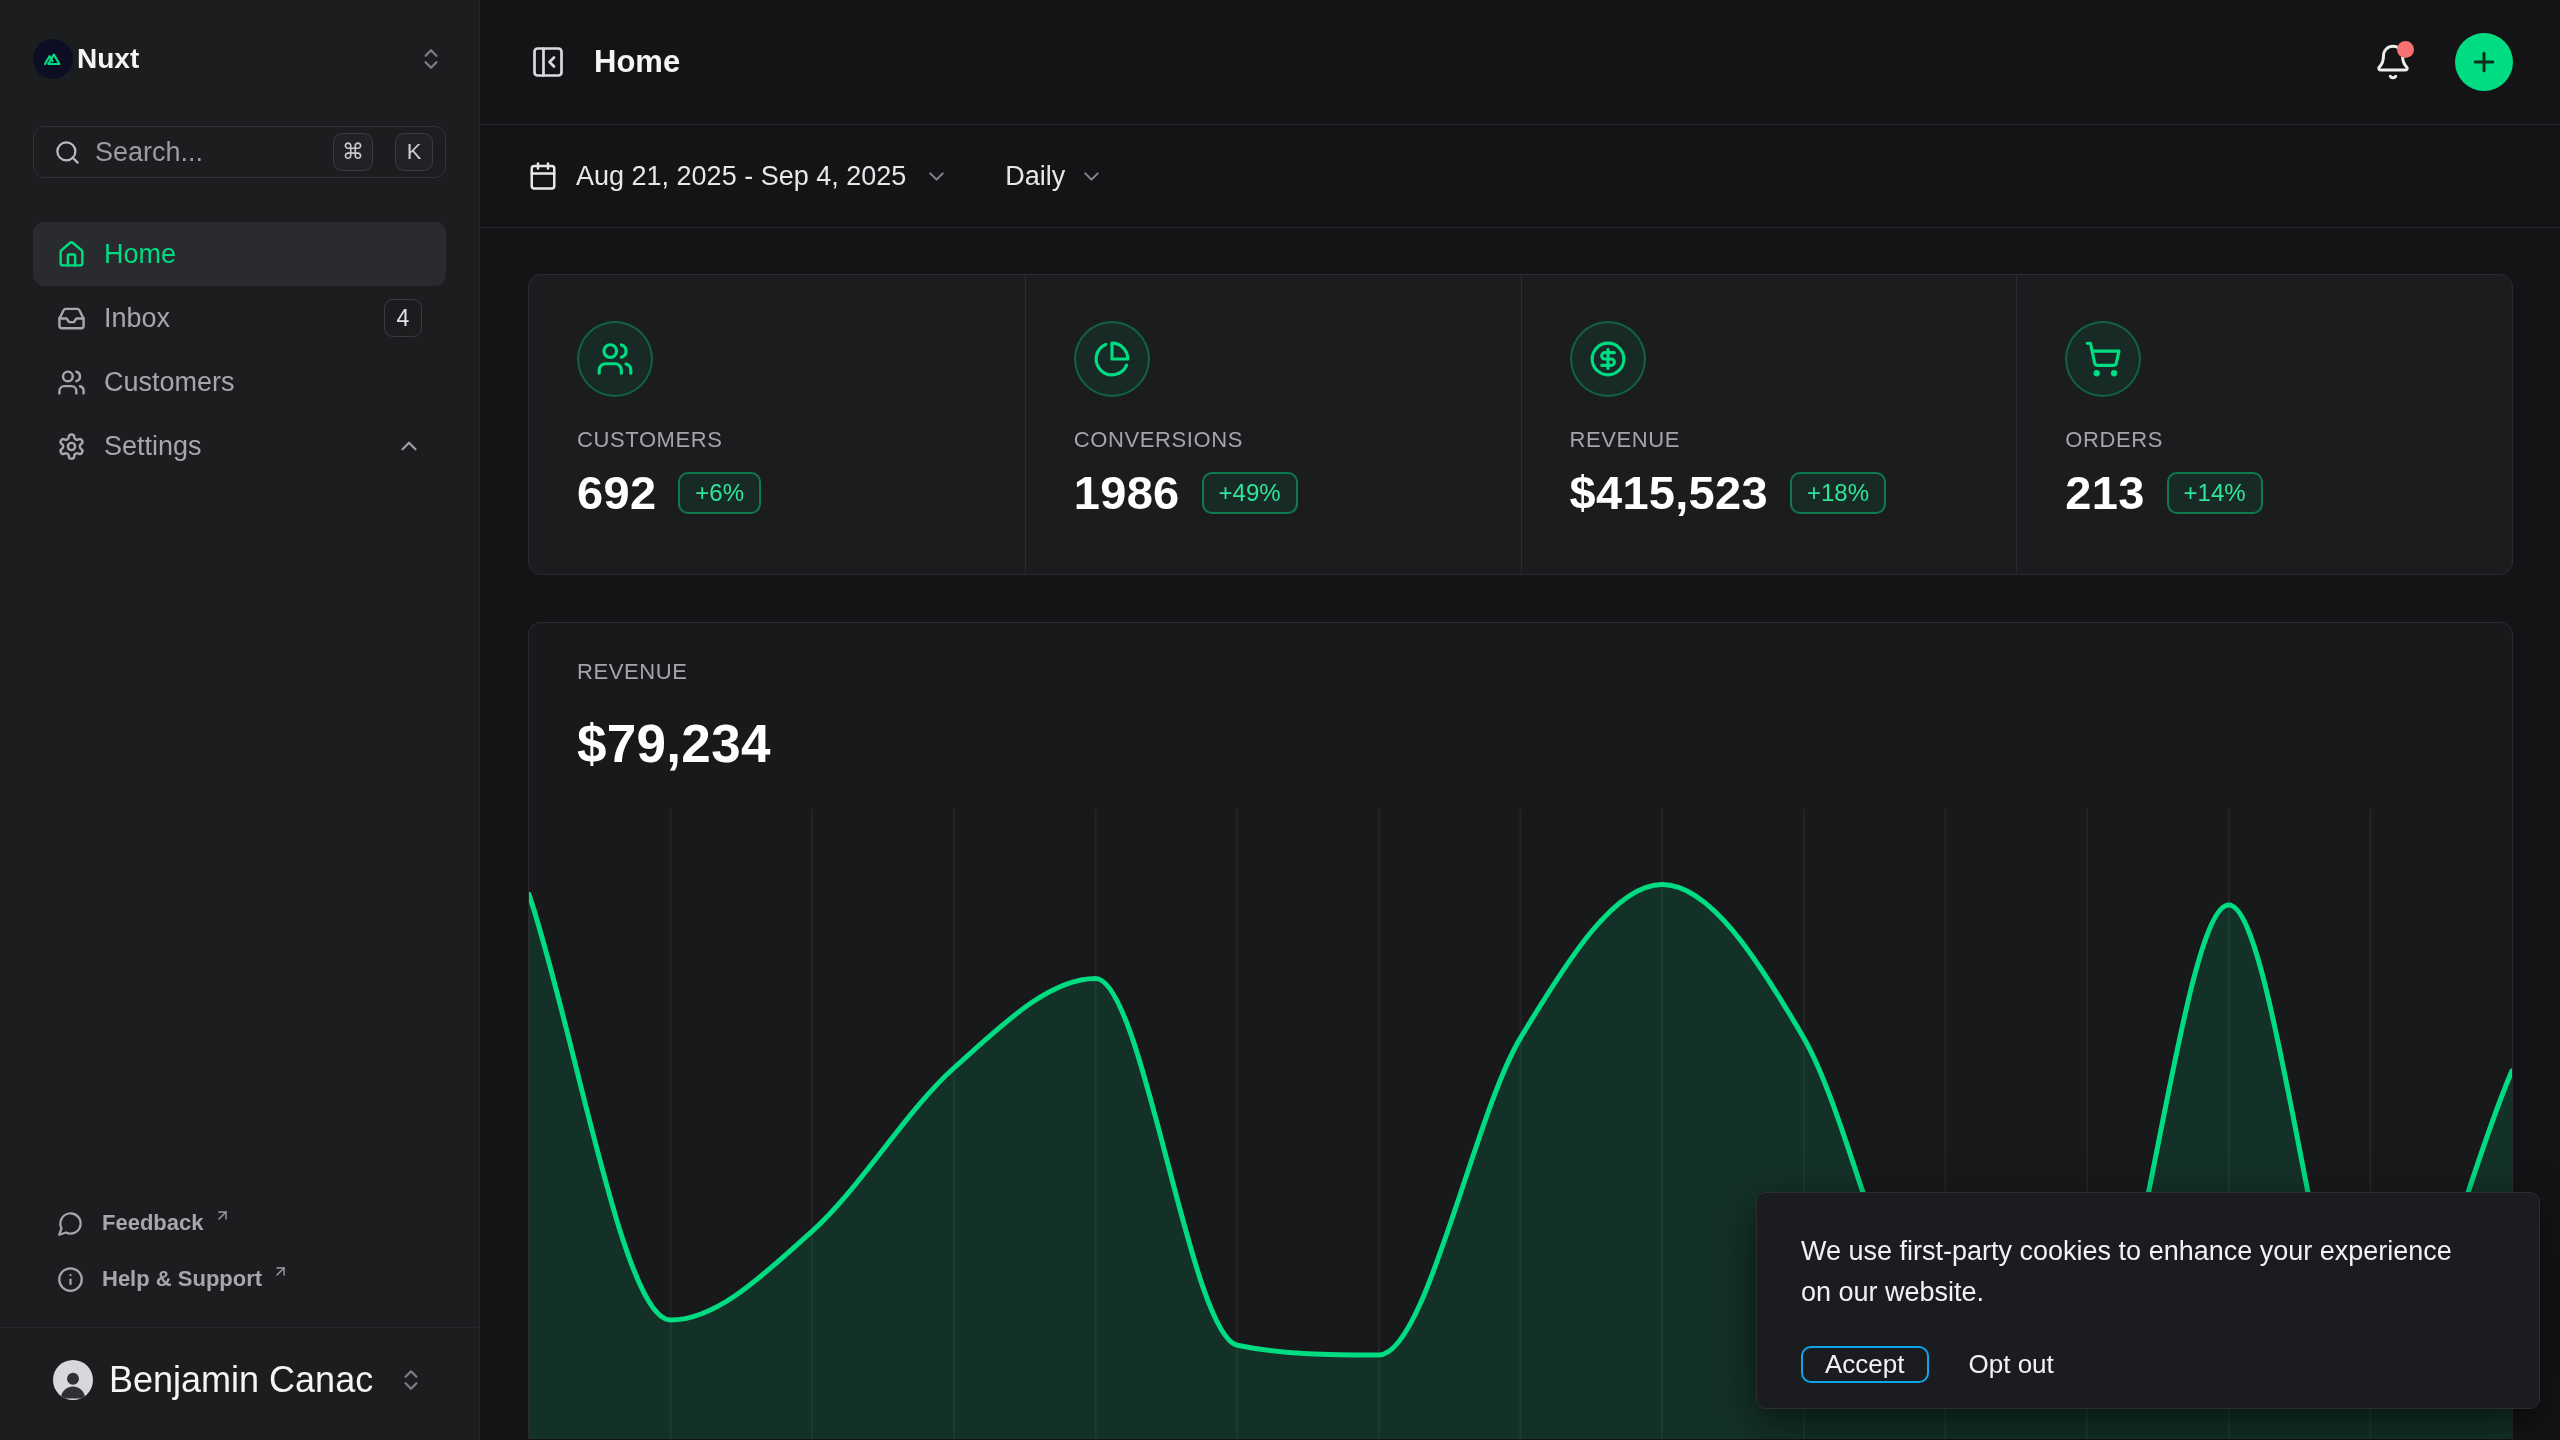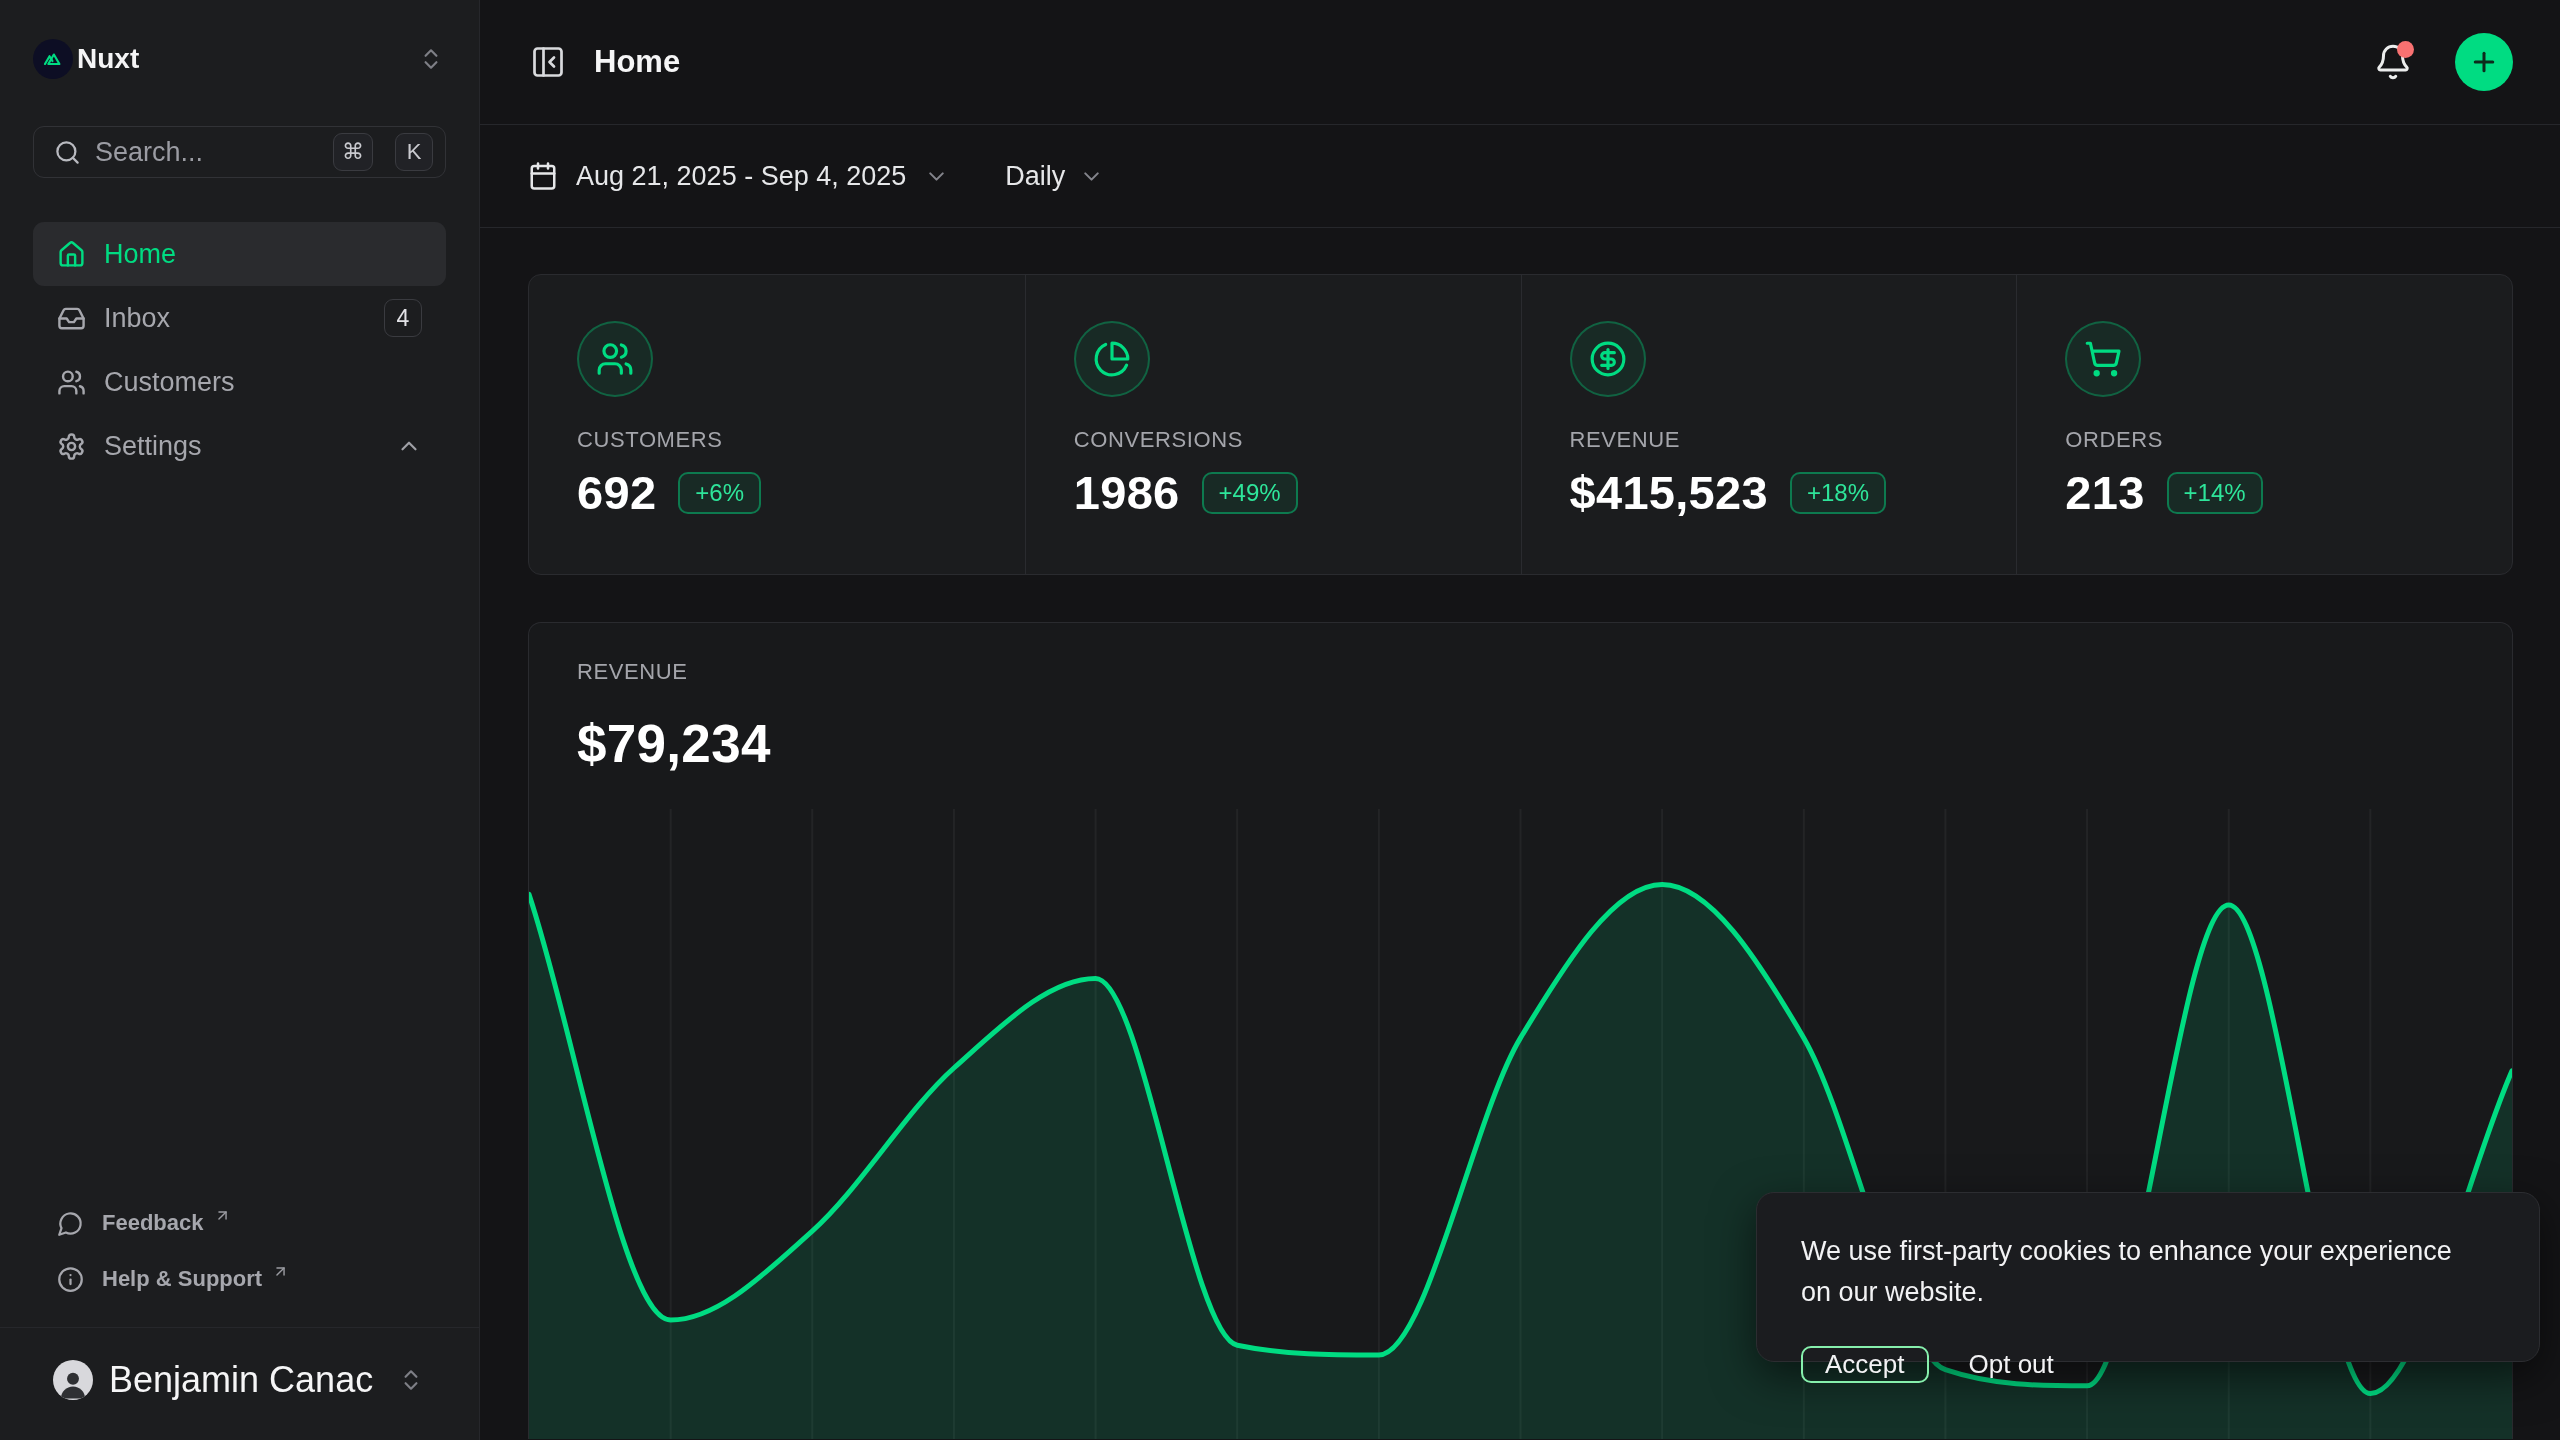--- a/index.html
+++ b/index.html
@@ -170,30 +170,30 @@
     display:flex;flex-direction:column;overflow:hidden;position:relative;
   }
   .revenue-head{padding:36px 48px 0;}
   .revenue-label{font-size:22px;font-weight:500;letter-spacing:.6px;color:#a4a5ab;}
   .revenue-value{margin-top:28px;font-size:53px;font-weight:700;color:#ffffff;letter-spacing:.3px;}
   .chart-wrap{margin-top:auto;height:630px;width:100%;}
   .chart-wrap svg{width:100%;height:100%;display:block;}
 
   
   .cookie-banner{
-    position:absolute;left:1756px;top:1192px;width:784px;height:170px;
-    background:#1b1c1f;border:1px solid #2c2d31;border-radius:18px;
+    position:absolute;left:1756px;top:1192px;width:784px;height:217px;
+    background:#1b1c1f;border:1px solid #2c2d31;border-radius:10px;
     box-shadow:0 14px 44px rgba(0,0,0,.55);
     padding:38px 44px;z-index:20;
   }
   .cookie-text{font-size:27px;line-height:41px;color:#f2f2f4;max-width:660px;}
   .cookie-actions{margin-top:26px;display:flex;align-items:center;gap:36px;}
   .btn-accept{
     font-family:inherit;font-size:26px;color:#f2f2f4;background:transparent;
-    border:2px solid #86efac;border-radius:10px;padding:1px 22px;cursor:pointer;
+    border:2px solid #0ea5e9;border-radius:10px;padding:1px 22px;cursor:pointer;
   }
   .btn-optout{
     font-family:inherit;font-size:26px;color:#f2f2f4;background:transparent;
     border:none;cursor:pointer;padding:10px 4px;
   }
 </style>
 </head>
 <body>
 
 <aside class="sidebar">

